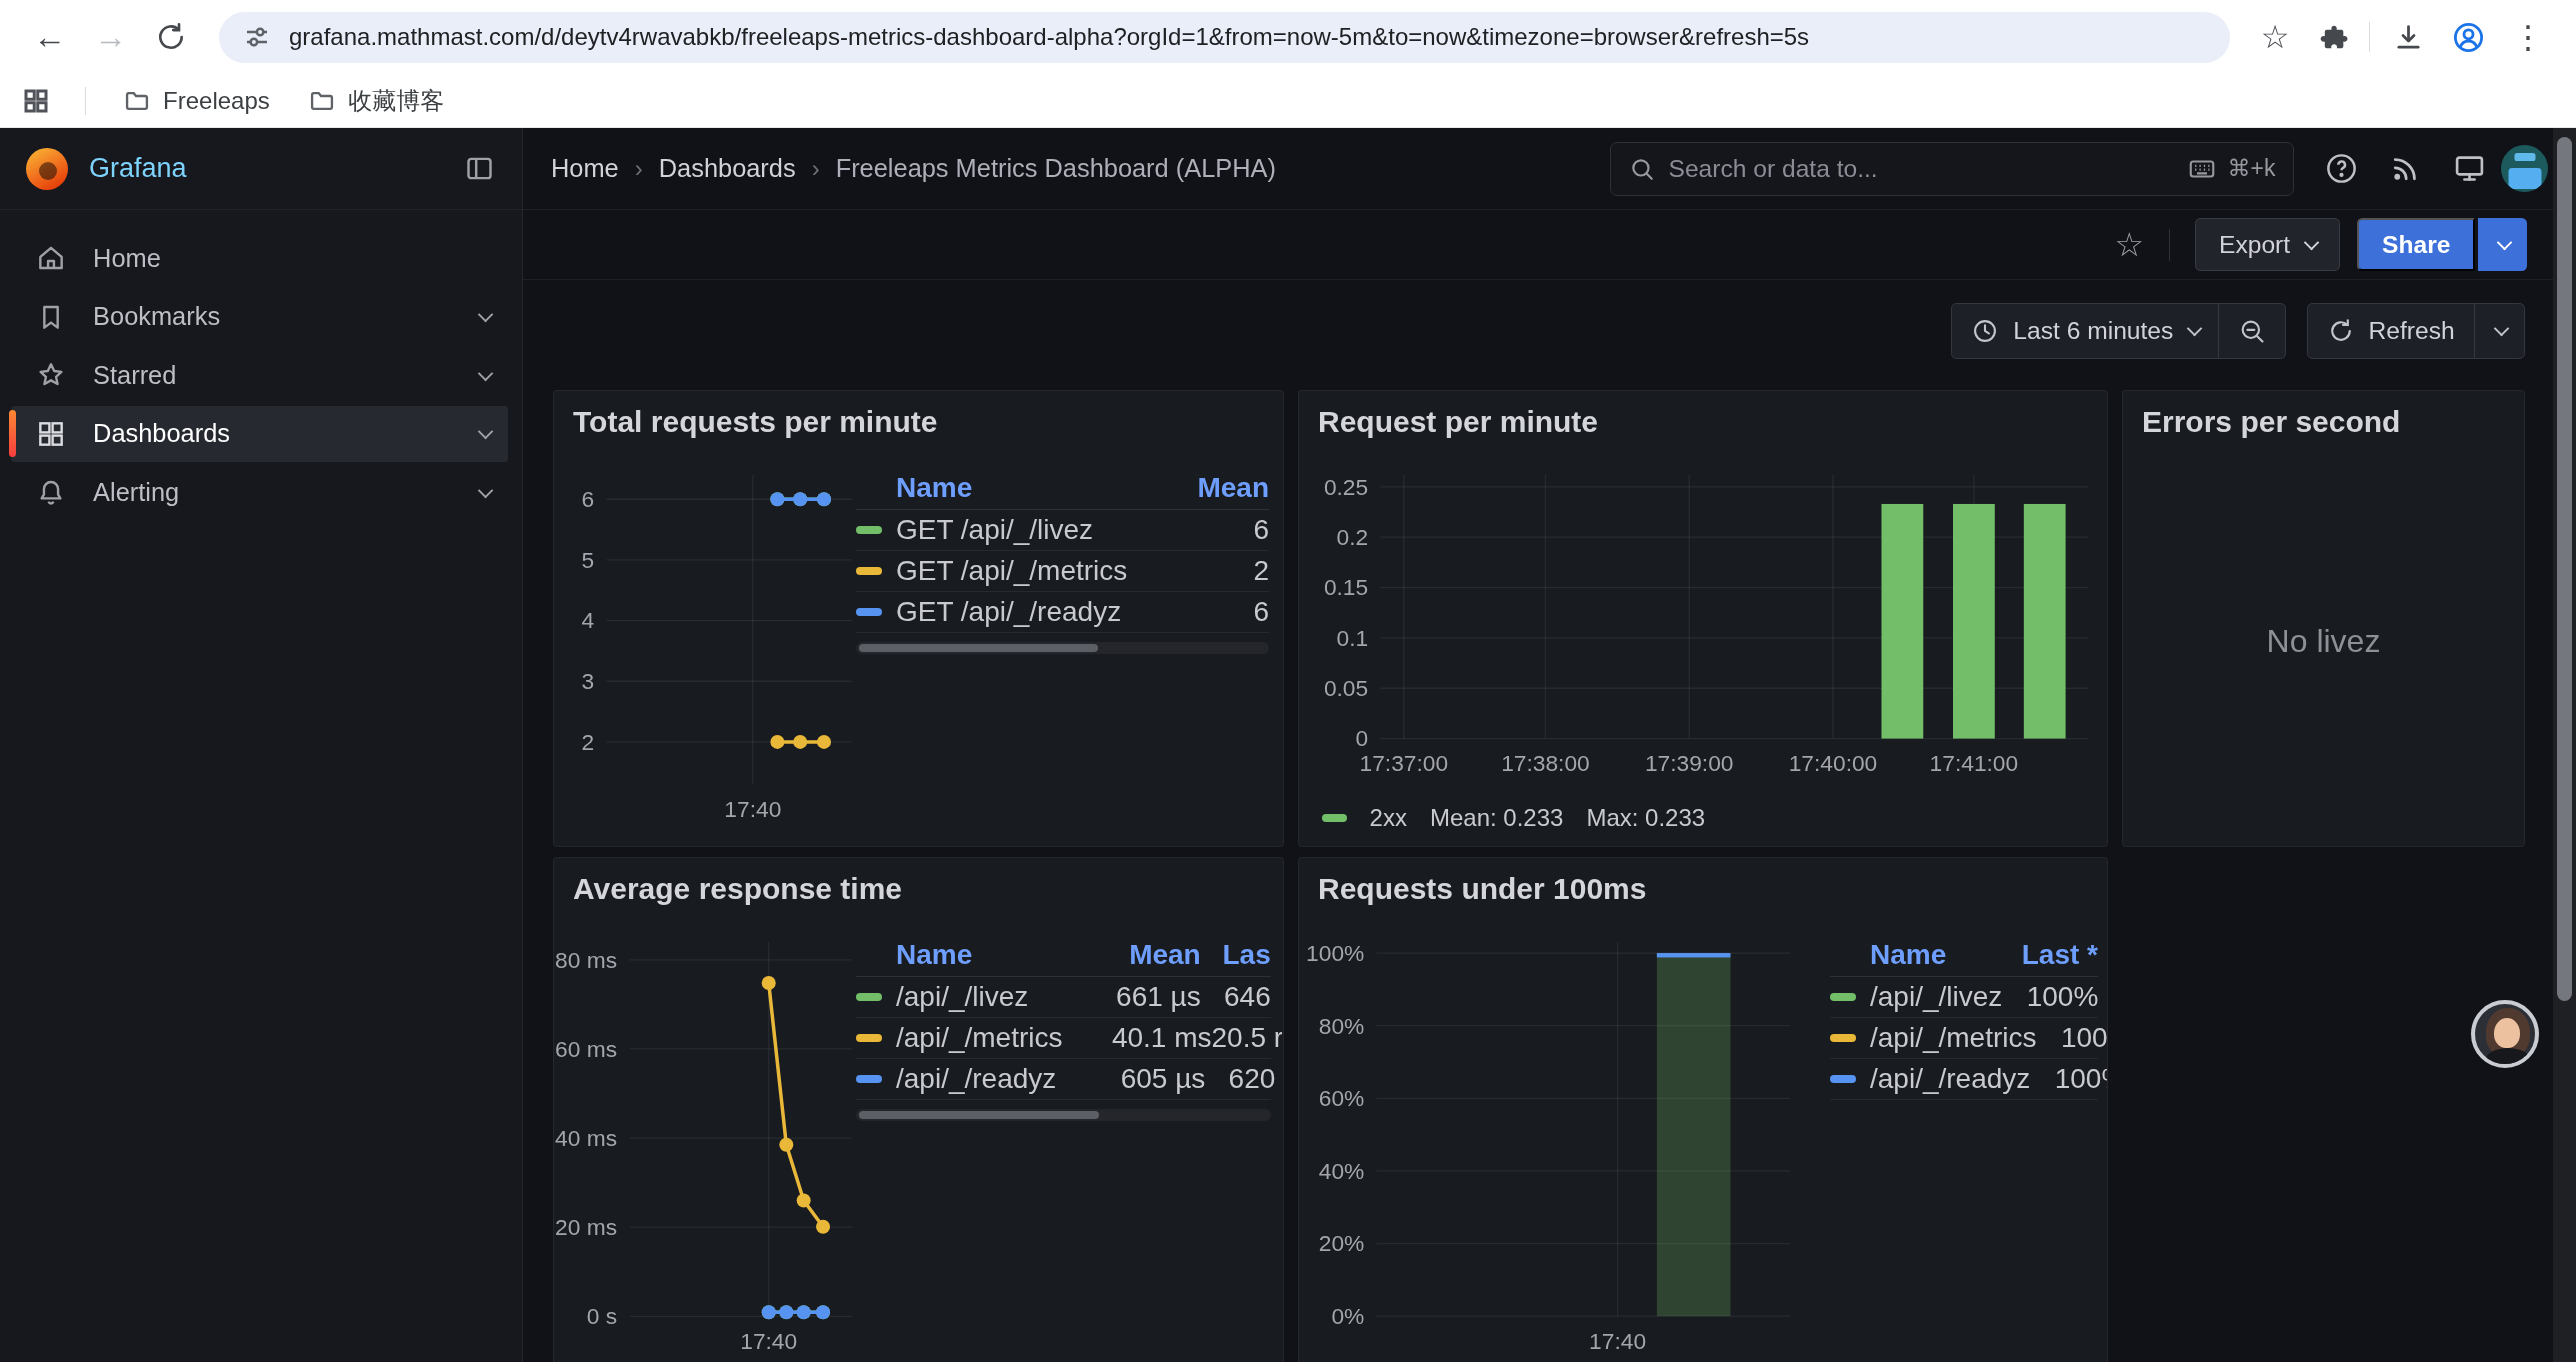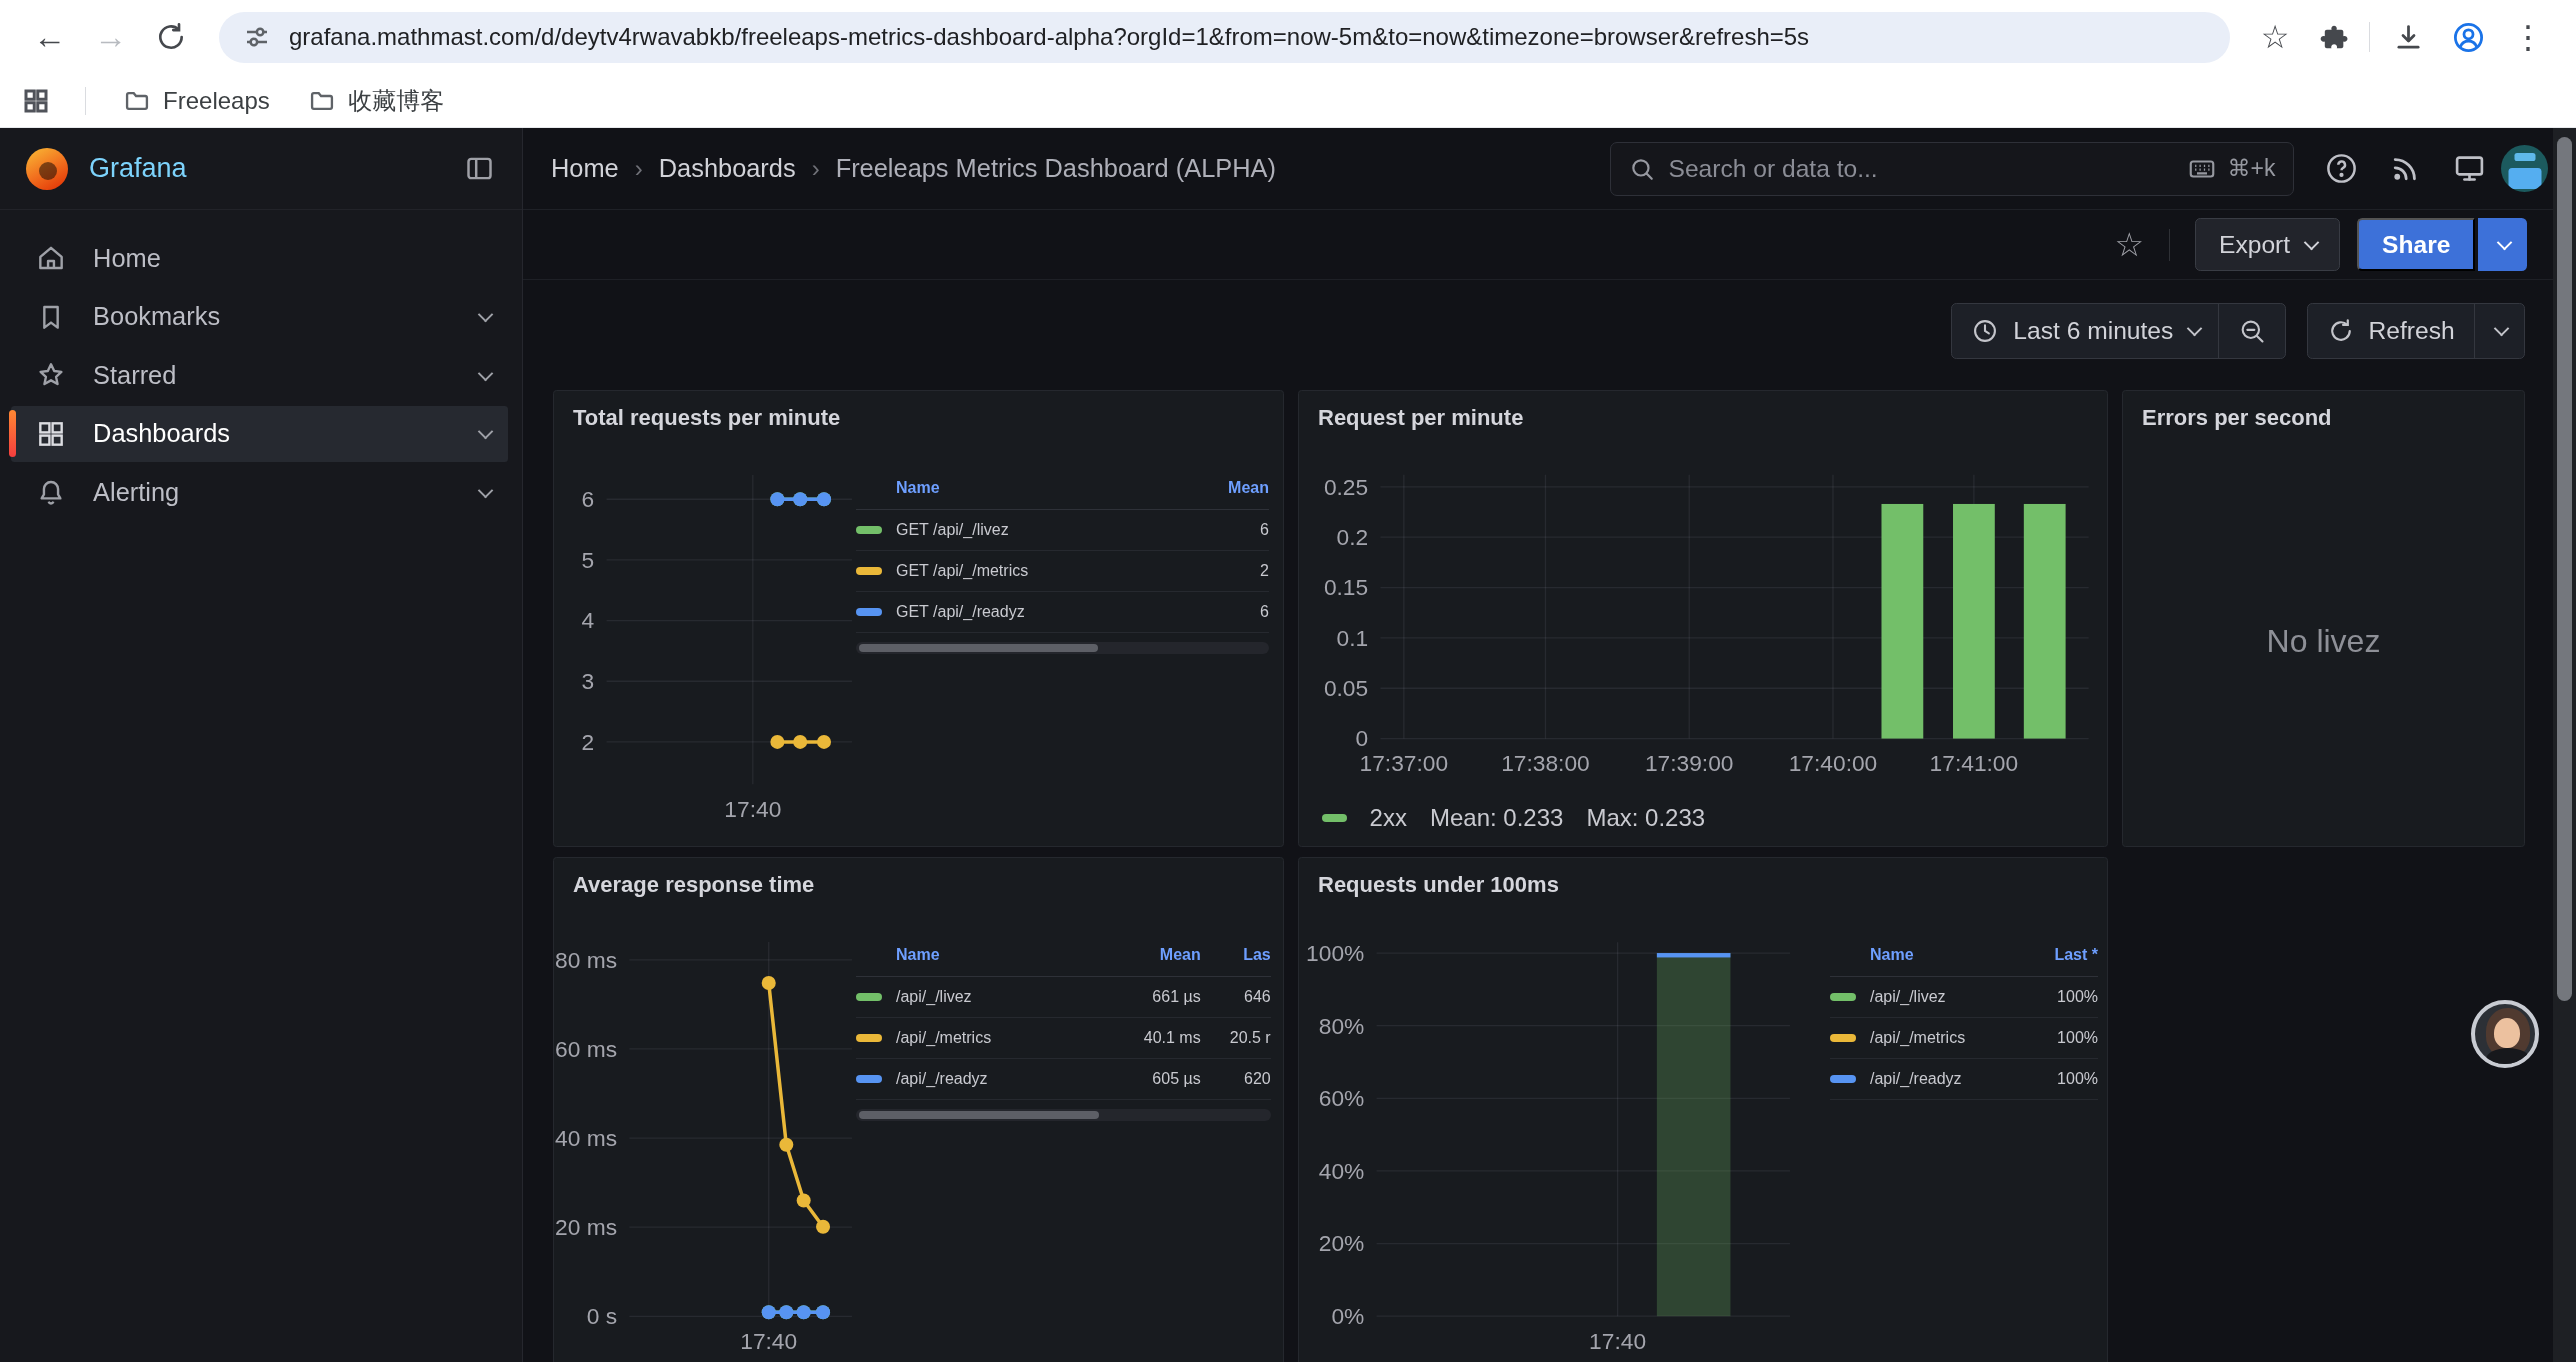--- a/index.html
+++ b/index.html
@@ -76,29 +76,29 @@
   .tseg .chev { border-color:#c3c4ca; }
   .tsep { width:0.9px; background:#34373f; }
   .tico { color:#c3c4ca; }
 
   .panel { position:absolute; background:#181b1f; border:0.9px solid #25282e; border-radius:3.5px; overflow:hidden; }
   .p1 { left:30px; top:110px; width:731px; height:457px; }
   .p2 { left:775px; top:110px; width:810px; height:457px; }
   .p3 { left:1599px; top:110px; width:403px; height:457px; }
   .p4 { left:30px; top:577px; width:731px; height:570px; }
   .p5 { left:775px; top:577px; width:810px; height:570px; }
-  .ptitle { position:absolute; top:14px; left:19px; font-size:22px; color:#d5d6dc;text-align:center; }
+  .ptitle { position:absolute; top:14px; left:19px; font-size:30px; color:#d5d6dc;text-align:center; }
   .chart { position:absolute; }
   .chart svg { overflow:visible; display:block; }
   .c1 { left:14px; top:75px; width:291px; height:358px; }
   .c2 { left:10.5px; top:75px; width:786px; height:312px; }
   .c4 { left:14px; top:75px; width:291px; height:423px; }
   .c5 { left:10.5px; top:75px; width:487px; height:423px; }
 
-  .legend { position:absolute; font-size:16px; color:#c9cad0; }
+  .legend { position:absolute; font-size:28px; color:#c9cad0; }
   .lg1 { left:302px; top:75px; right:14px; }
   .lg4 { left:302px; top:75px; right:12.3px; }
   .lg5 { left:531px; top:75px; width:268px; }
   .lrow { display:grid; align-items:center; height:41px; border-bottom:0.9px solid #26292f; }
   .lrow.head { height:44px; color:#6e9fff; font-weight:700; border-bottom:0.9px solid #2e3138; cursor:pointer; }
   .cols2 { grid-template-columns:40px 1fr 96px; }
   .cols3 { grid-template-columns:40px 1fr 149px 70px; }
   .swatch { width:26px; height:8px; border-radius:4.4px; }
   .num { text-align:right; white-space:nowrap; overflow:hidden; }
   .lscroll { margin-top:8.8px; height:12.3px; background:#24262c; border-radius:6.1px; position:relative; cursor:pointer; }

